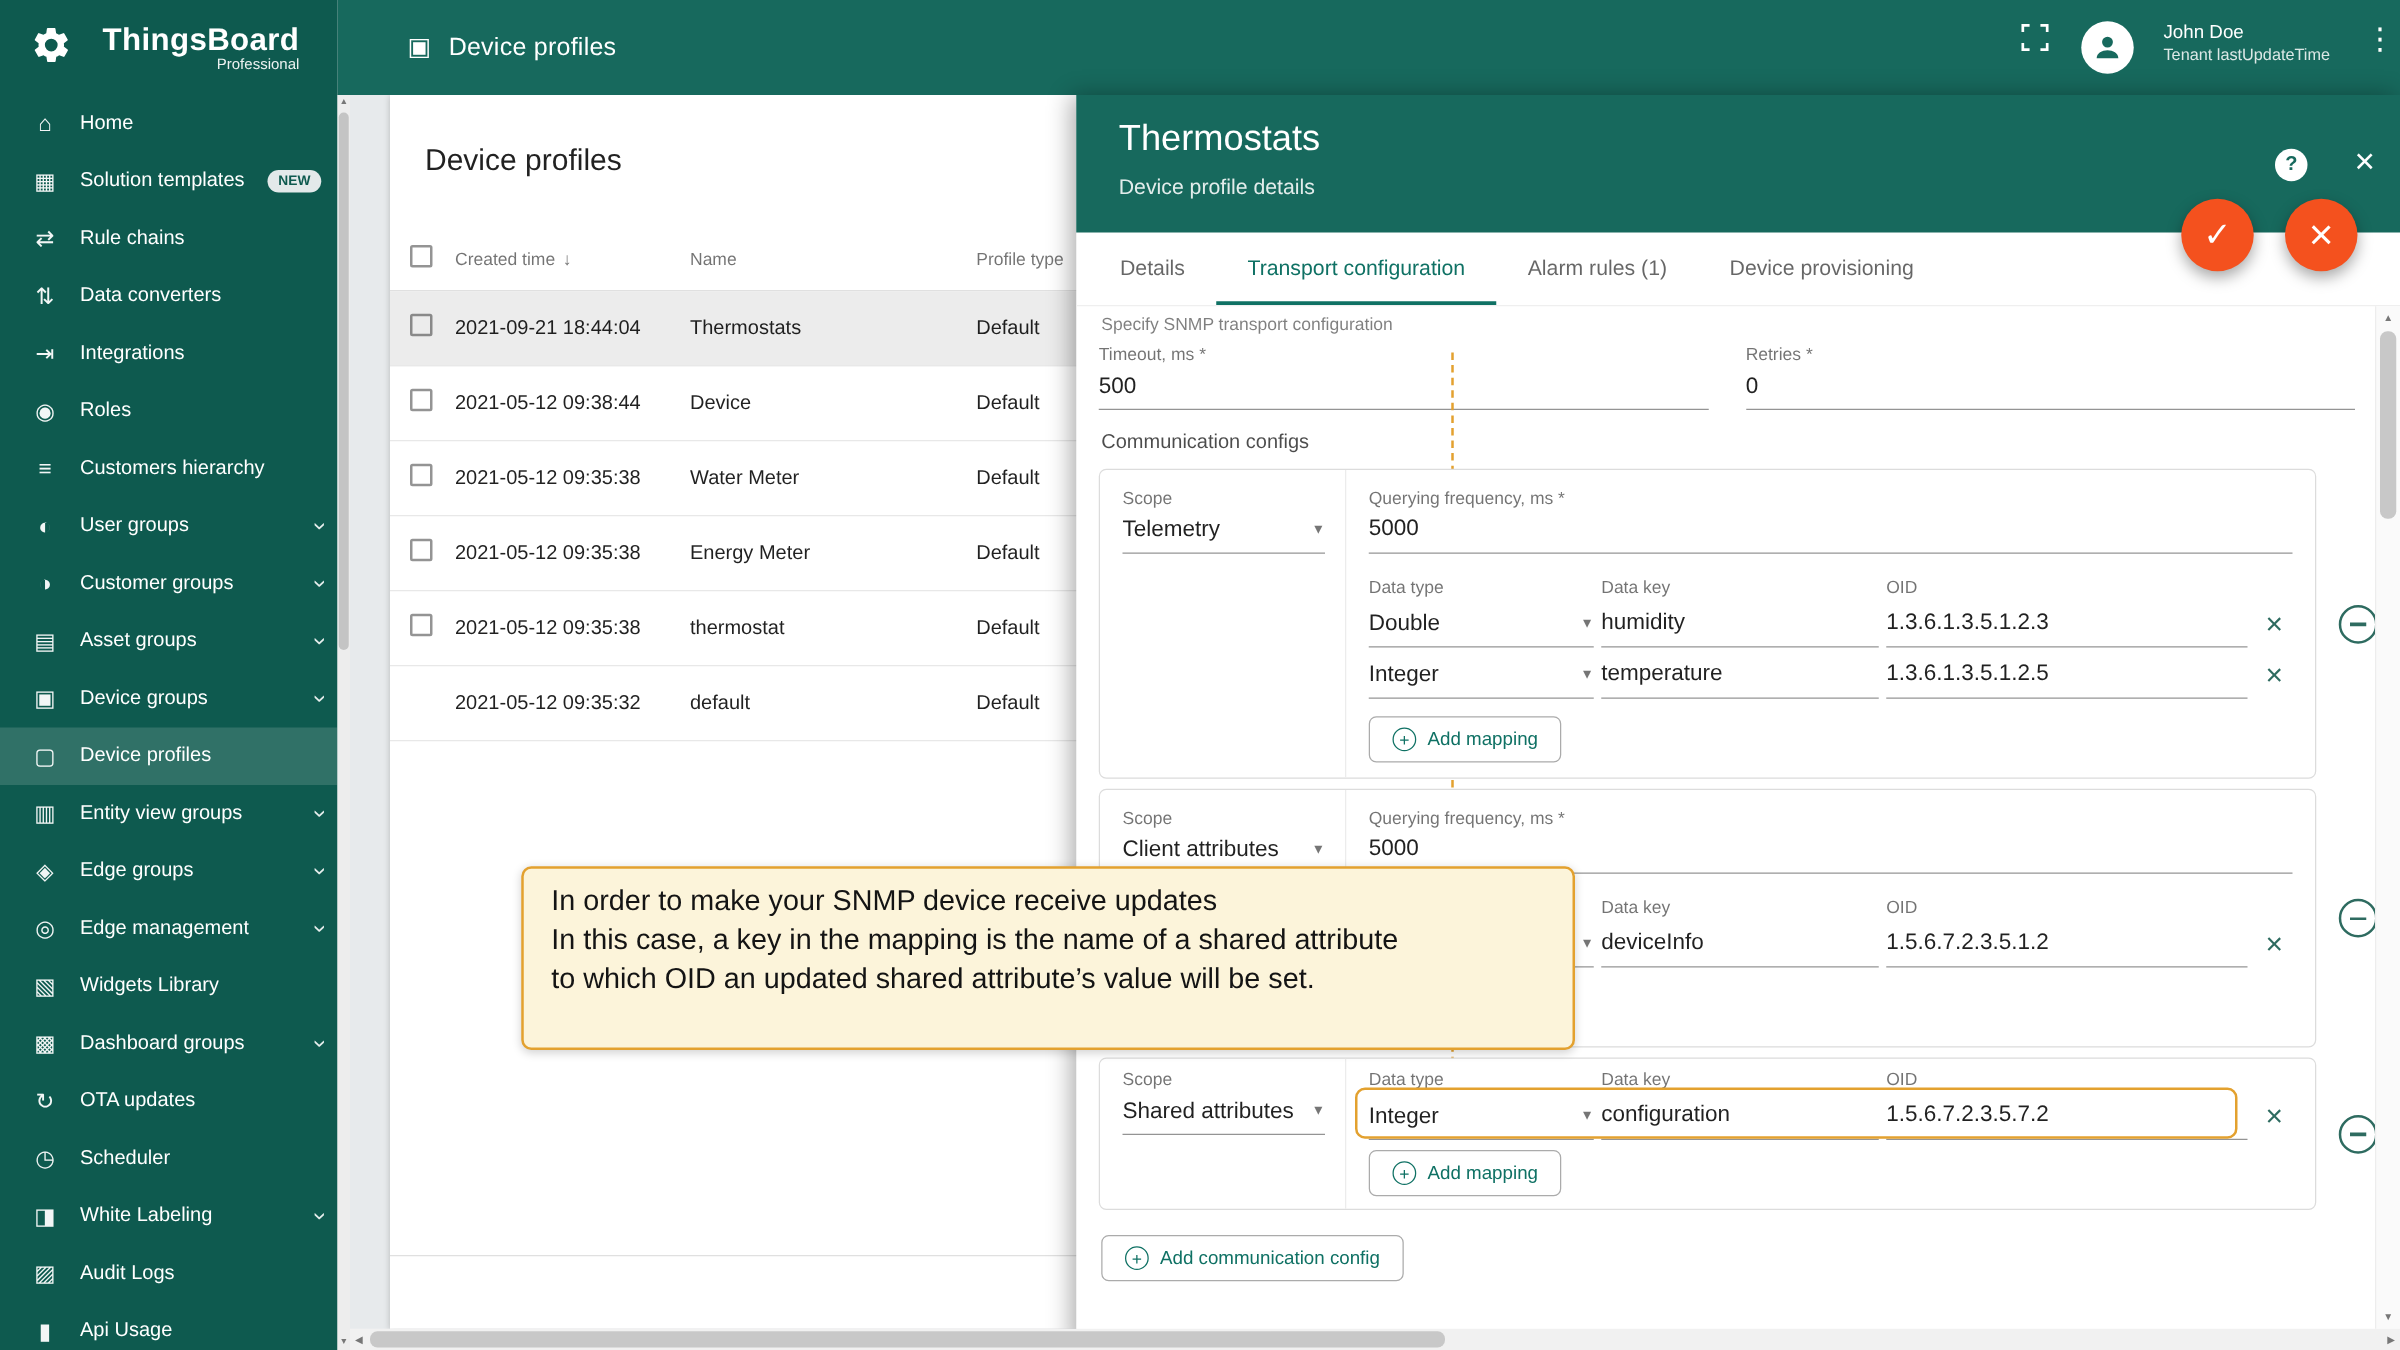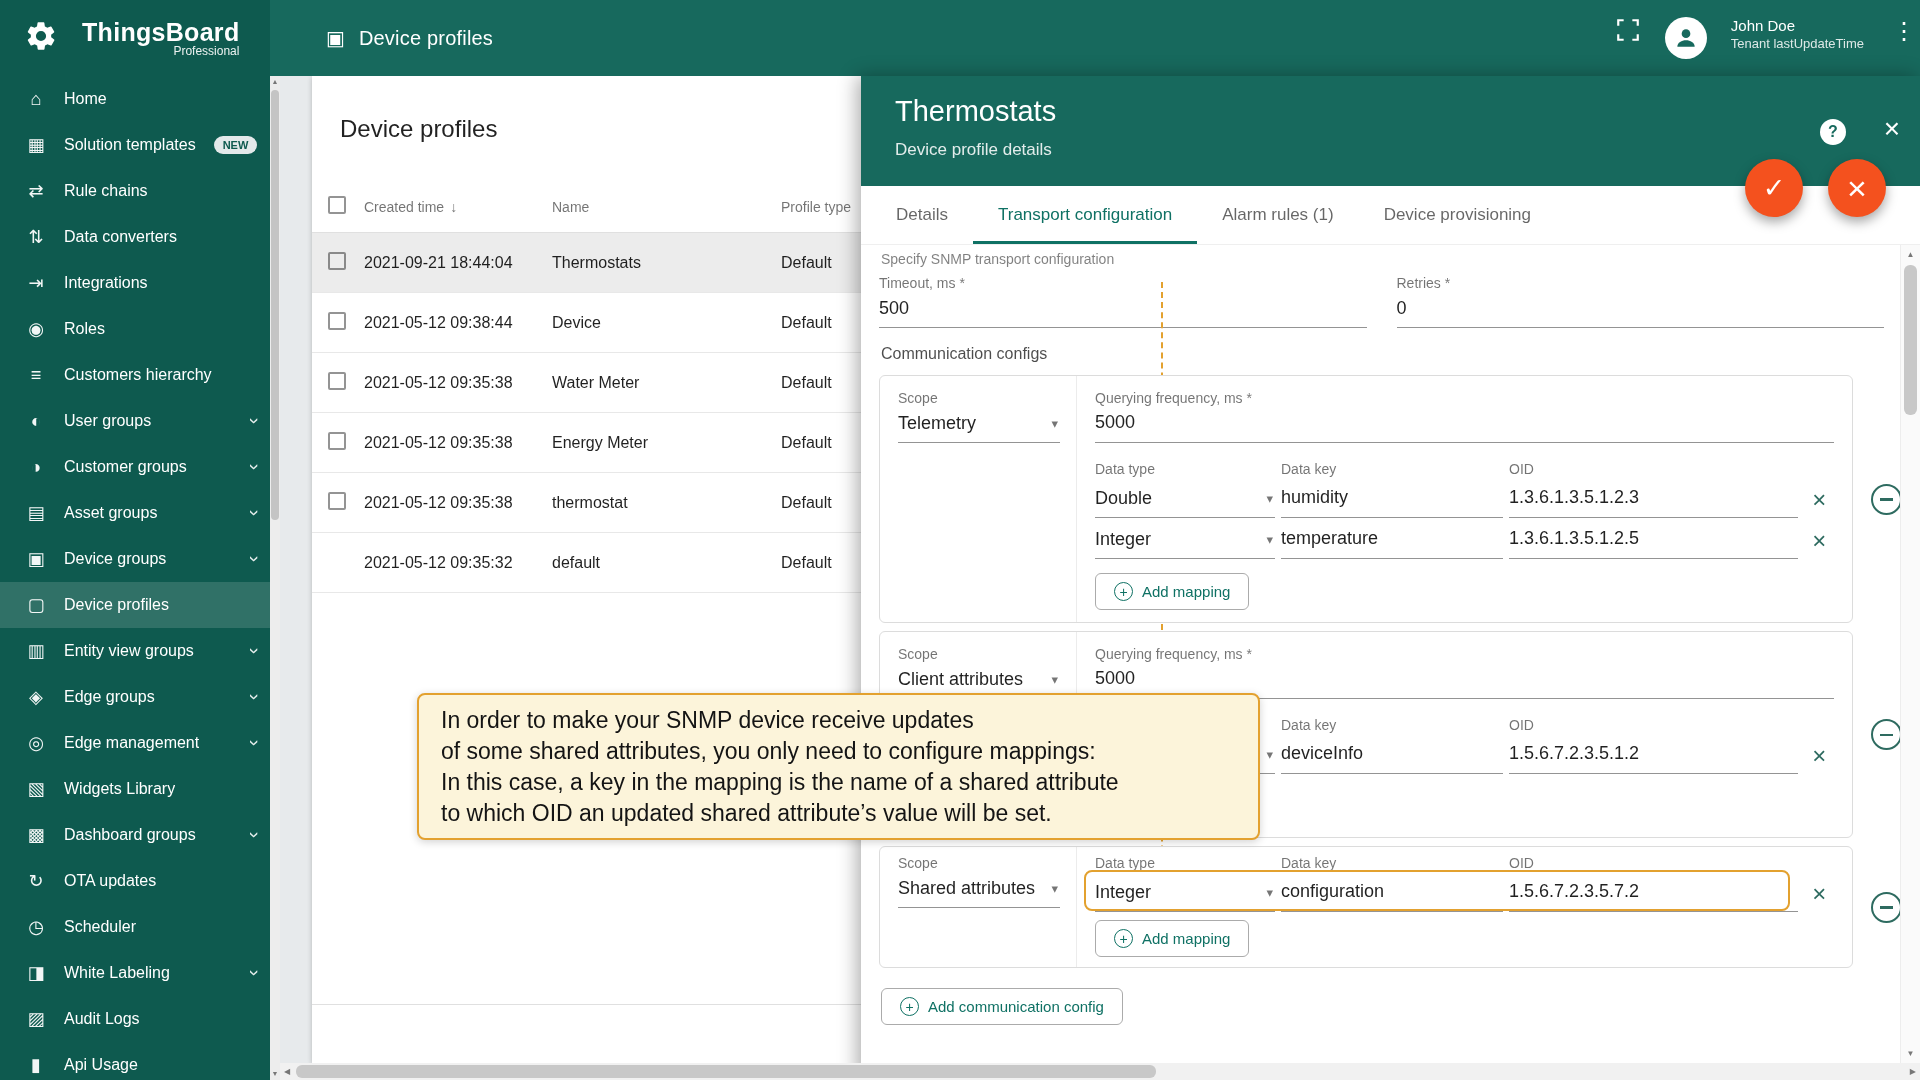--- a/index.html
+++ b/index.html
@@ -540,16 +540,15 @@
 </div>
 
 <div class="h-scroll">
   <span class="arr left">◀</span>
   <div class="h-thumb"></div>
   <span class="arr right">▶</span>
 </div>
 
 <div class="tooltip">
   <div>In order to make your SNMP device receive updates</div>
-  <div>of some shared attributes, you only need to configure mappings:</div>
   <div>In this case, a key in the mapping is the name of a shared attribute</div>
   <div>to which OID an updated shared attribute’s value will be set.</div>
 </div>
 
 </body></html>

